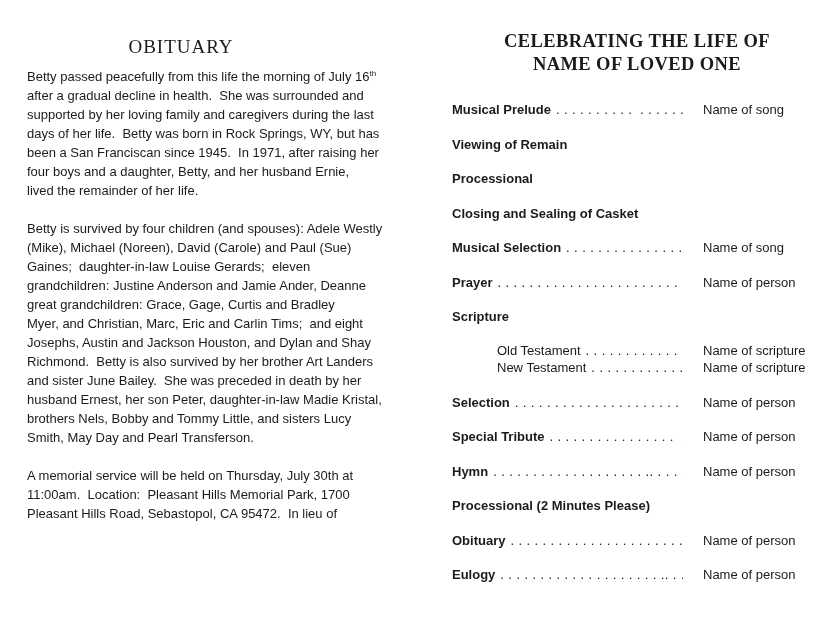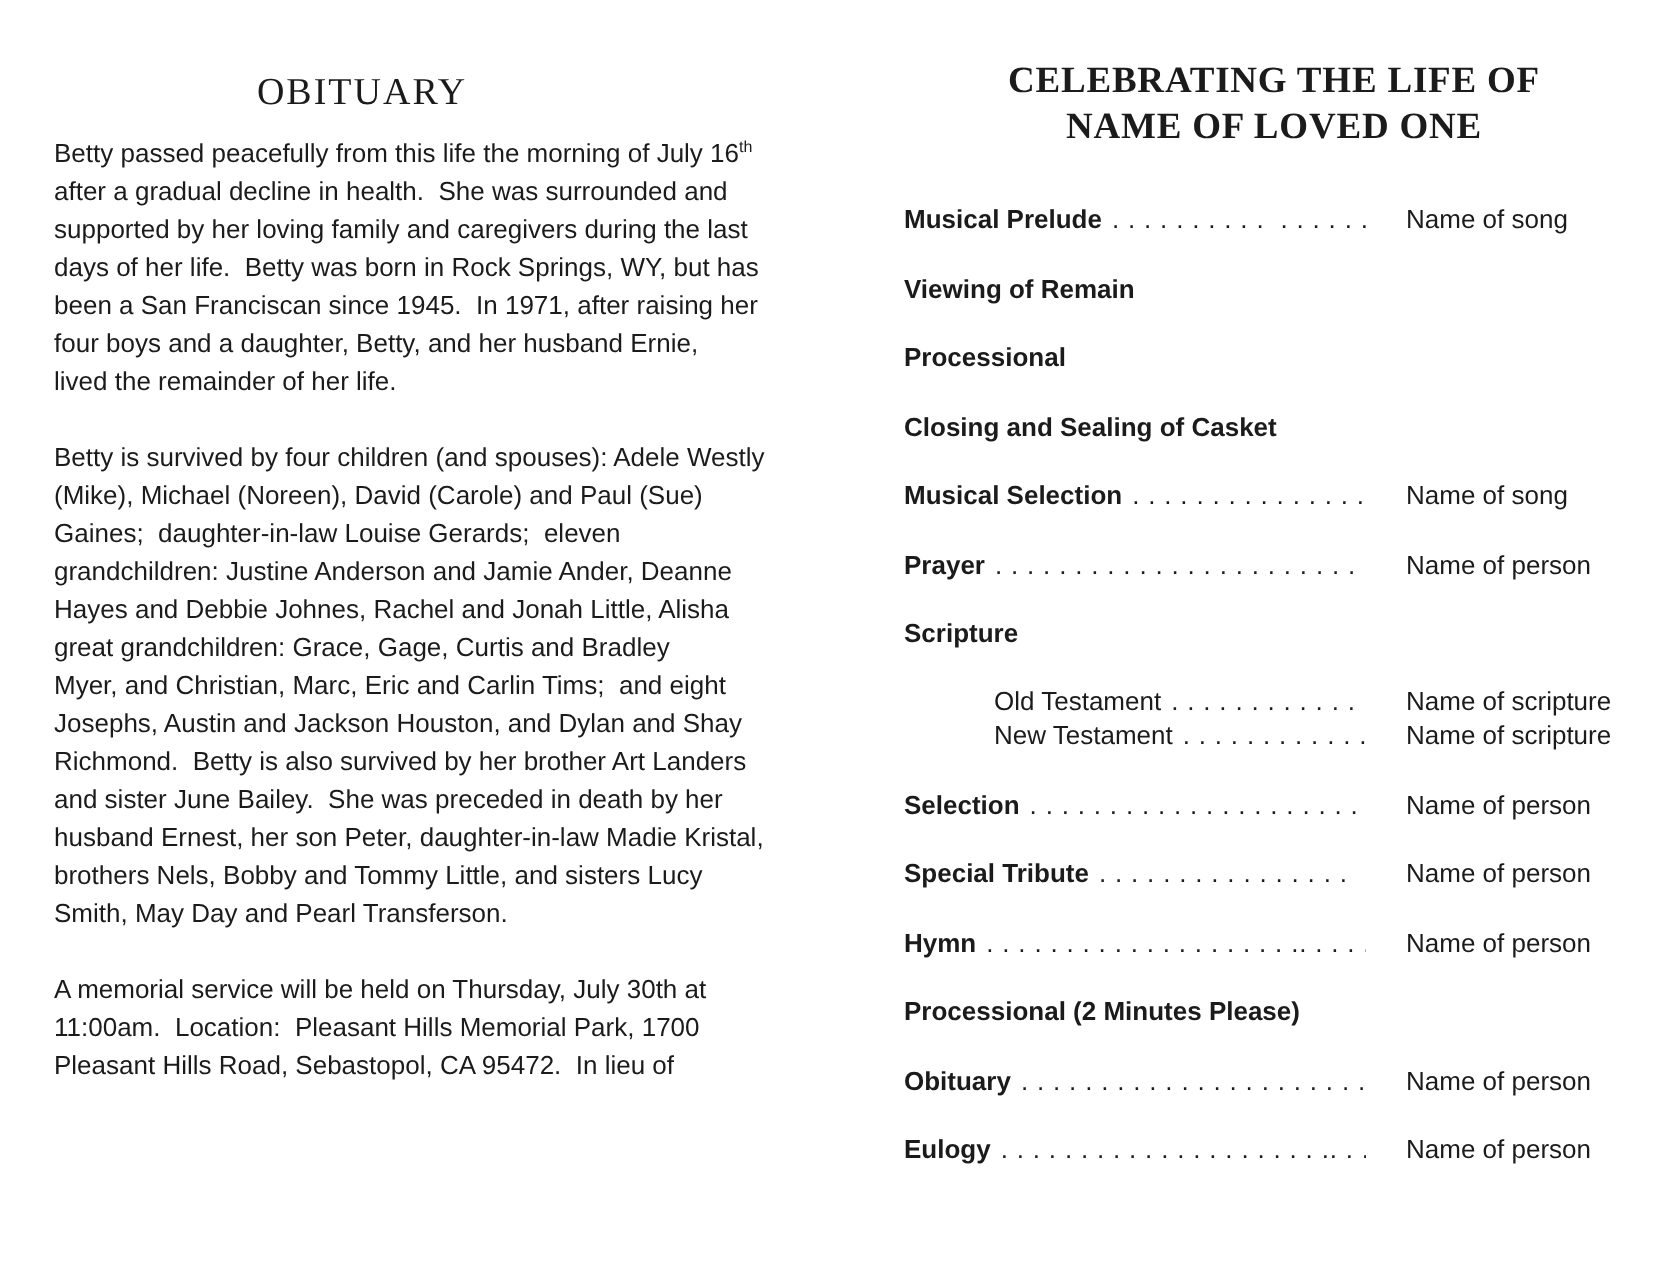--- a/index.html
+++ b/index.html
@@ -54,21 +54,20 @@
         <div class="tline">days of her life.  Betty was born in Rock Springs, WY, but has</div>
         <div class="tline">been a San Franciscan since 1945.  In 1971, after raising her</div>
         <div class="tline">four boys and a daughter, Betty, and her husband Ernie,</div>
         <div class="tline">lived the remainder of her life.</div>
       </div>
       <div class="para">
         <div class="tline">Betty is survived by four children (and spouses): Adele Westly</div>
         <div class="tline">(Mike), Michael (Noreen), David (Carole) and Paul (Sue)</div>
         <div class="tline">Gaines;  daughter-in-law Louise Gerards;  eleven</div>
         <div class="tline">grandchildren: Justine Anderson and Jamie Ander, Deanne</div>
-        <div class="tline">Hayes and Debbie Johnes, Rachel and Jonah Little, Alisha</div>
         <div class="tline">great grandchildren: Grace, Gage, Curtis and Bradley</div>
         <div class="tline">Myer, and Christian, Marc, Eric and Carlin Tims;  and eight</div>
         <div class="tline">Josephs, Austin and Jackson Houston, and Dylan and Shay</div>
         <div class="tline">Richmond.  Betty is also survived by her brother Art Landers</div>
         <div class="tline">and sister June Bailey.  She was preceded in death by her</div>
         <div class="tline">husband Ernest, her son Peter, daughter-in-law Madie Kristal,</div>
         <div class="tline">brothers Nels, Bobby and Tommy Little, and sisters Lucy</div>
         <div class="tline">Smith, May Day and Pearl Transferson.</div>
       </div>
       <div class="para">

